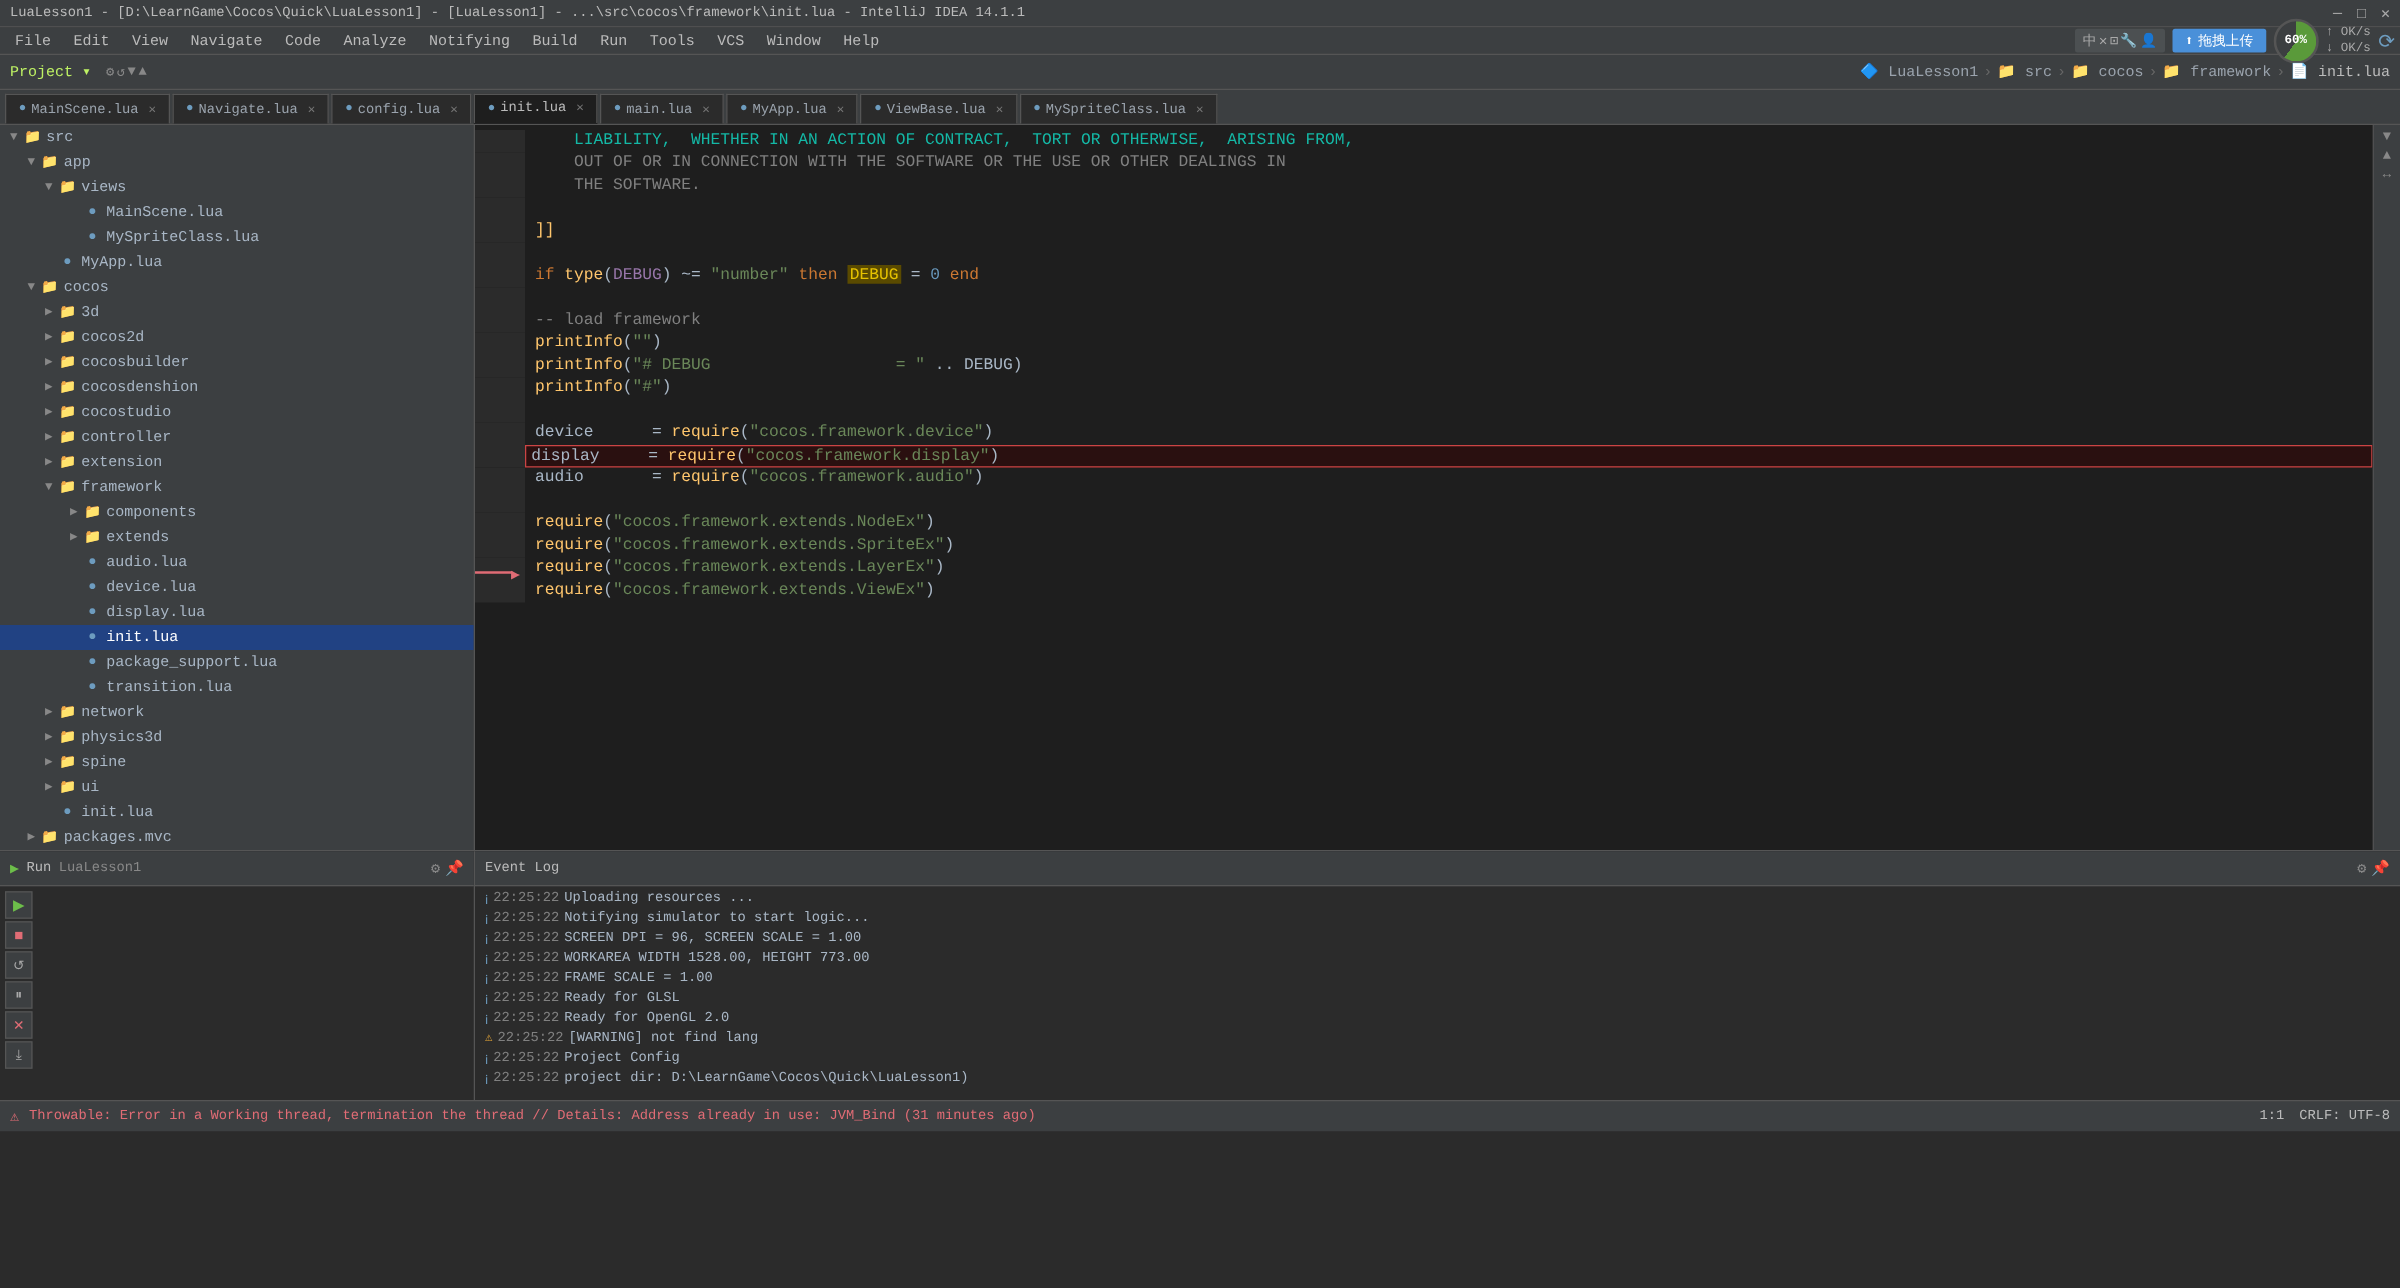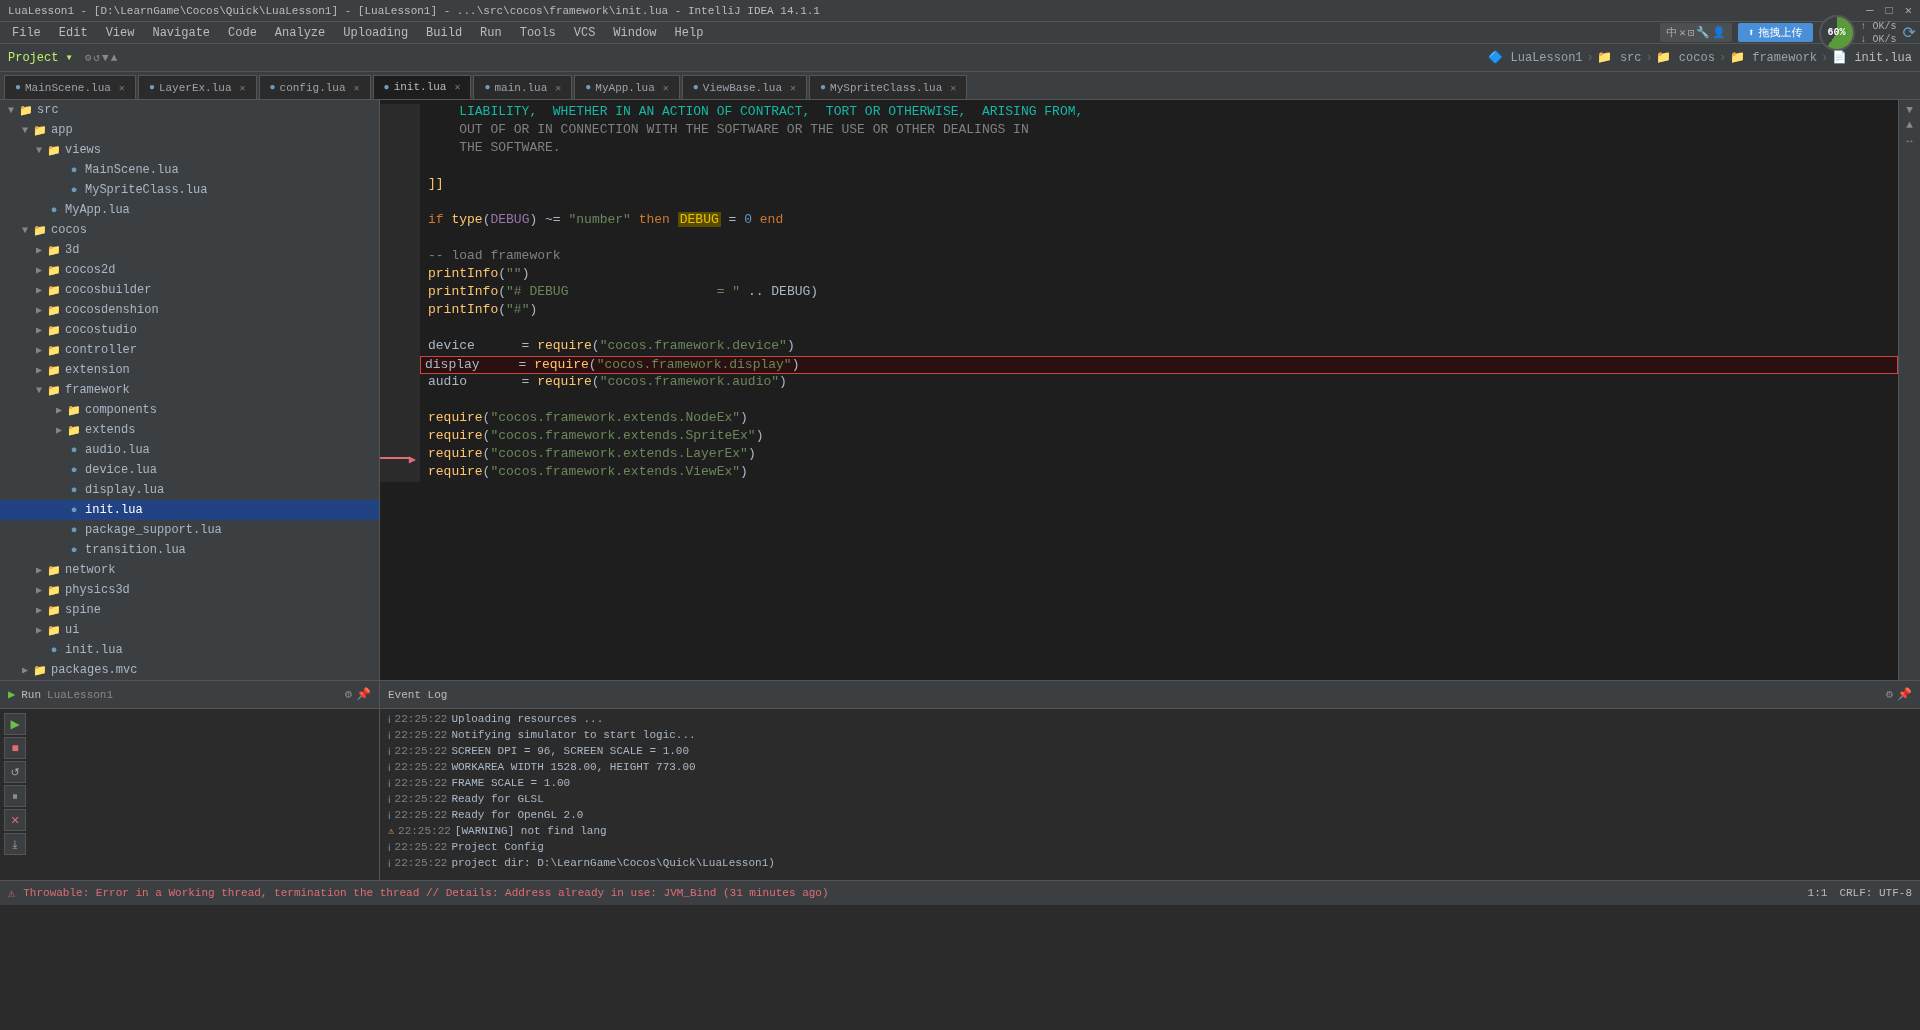--- a/index.html
+++ b/index.html
@@ -182,21 +182,21 @@
     </div>
   </div>
 
   <div id="menubar" style="height:22px;background:#3c3f41;display:flex;align-items:center;padding:0 4px;font-size:12px;color:#bbbbbb;border-bottom:1px solid #555;gap:2px;">
     <span class="menu-item">File</span>
     <span class="menu-item">Edit</span>
     <span class="menu-item">View</span>
     <span class="menu-item">Navigate</span>
     <span class="menu-item">Code</span>
     <span class="menu-item">Analyze</span>
-    <span class="menu-item">Uploading</span>
+    <span class="menu-item">Notifying</span>
     <span class="menu-item">Build</span>
     <span class="menu-item">Run</span>
     <span class="menu-item">Tools</span>
     <span class="menu-item">VCS</span>
     <span class="menu-item">Window</span>
     <span class="menu-item">Help</span>
 
     <div style="margin-left:auto;display:flex;align-items:center;gap:6px;">
       <div style="display:flex;align-items:center;gap:2px;background:#4c5052;padding:2px 6px;border-radius:2px;cursor:pointer;font-size:11px;">
         <span style="color:#aaa;">中</span>
@@ -242,21 +242,21 @@
   </div>
 
   <div id="tabs" style="height:28px;background:#3c3f41;display:flex;align-items:flex-end;padding:0 4px;border-bottom:1px solid #555;overflow:hidden;">
     <div class="tab">
       <span style="color:#6d9cbf;font-size:10px;">●</span>
       <span>MainScene.lua</span>
       <span class="close-btn">✕</span>
     </div>
     <div class="tab">
       <span style="color:#6d9cbf;font-size:10px;">●</span>
-      <span>LayerEx.lua</span>
+      <span>Navigate.lua</span>
       <span class="close-btn">✕</span>
     </div>
     <div class="tab">
       <span style="color:#6d9cbf;font-size:10px;">●</span>
       <span>config.lua</span>
       <span class="close-btn">✕</span>
     </div>
     <div class="tab active">
       <span style="color:#6d9cbf;font-size:10px;">●</span>
       <span>init.lua</span>

